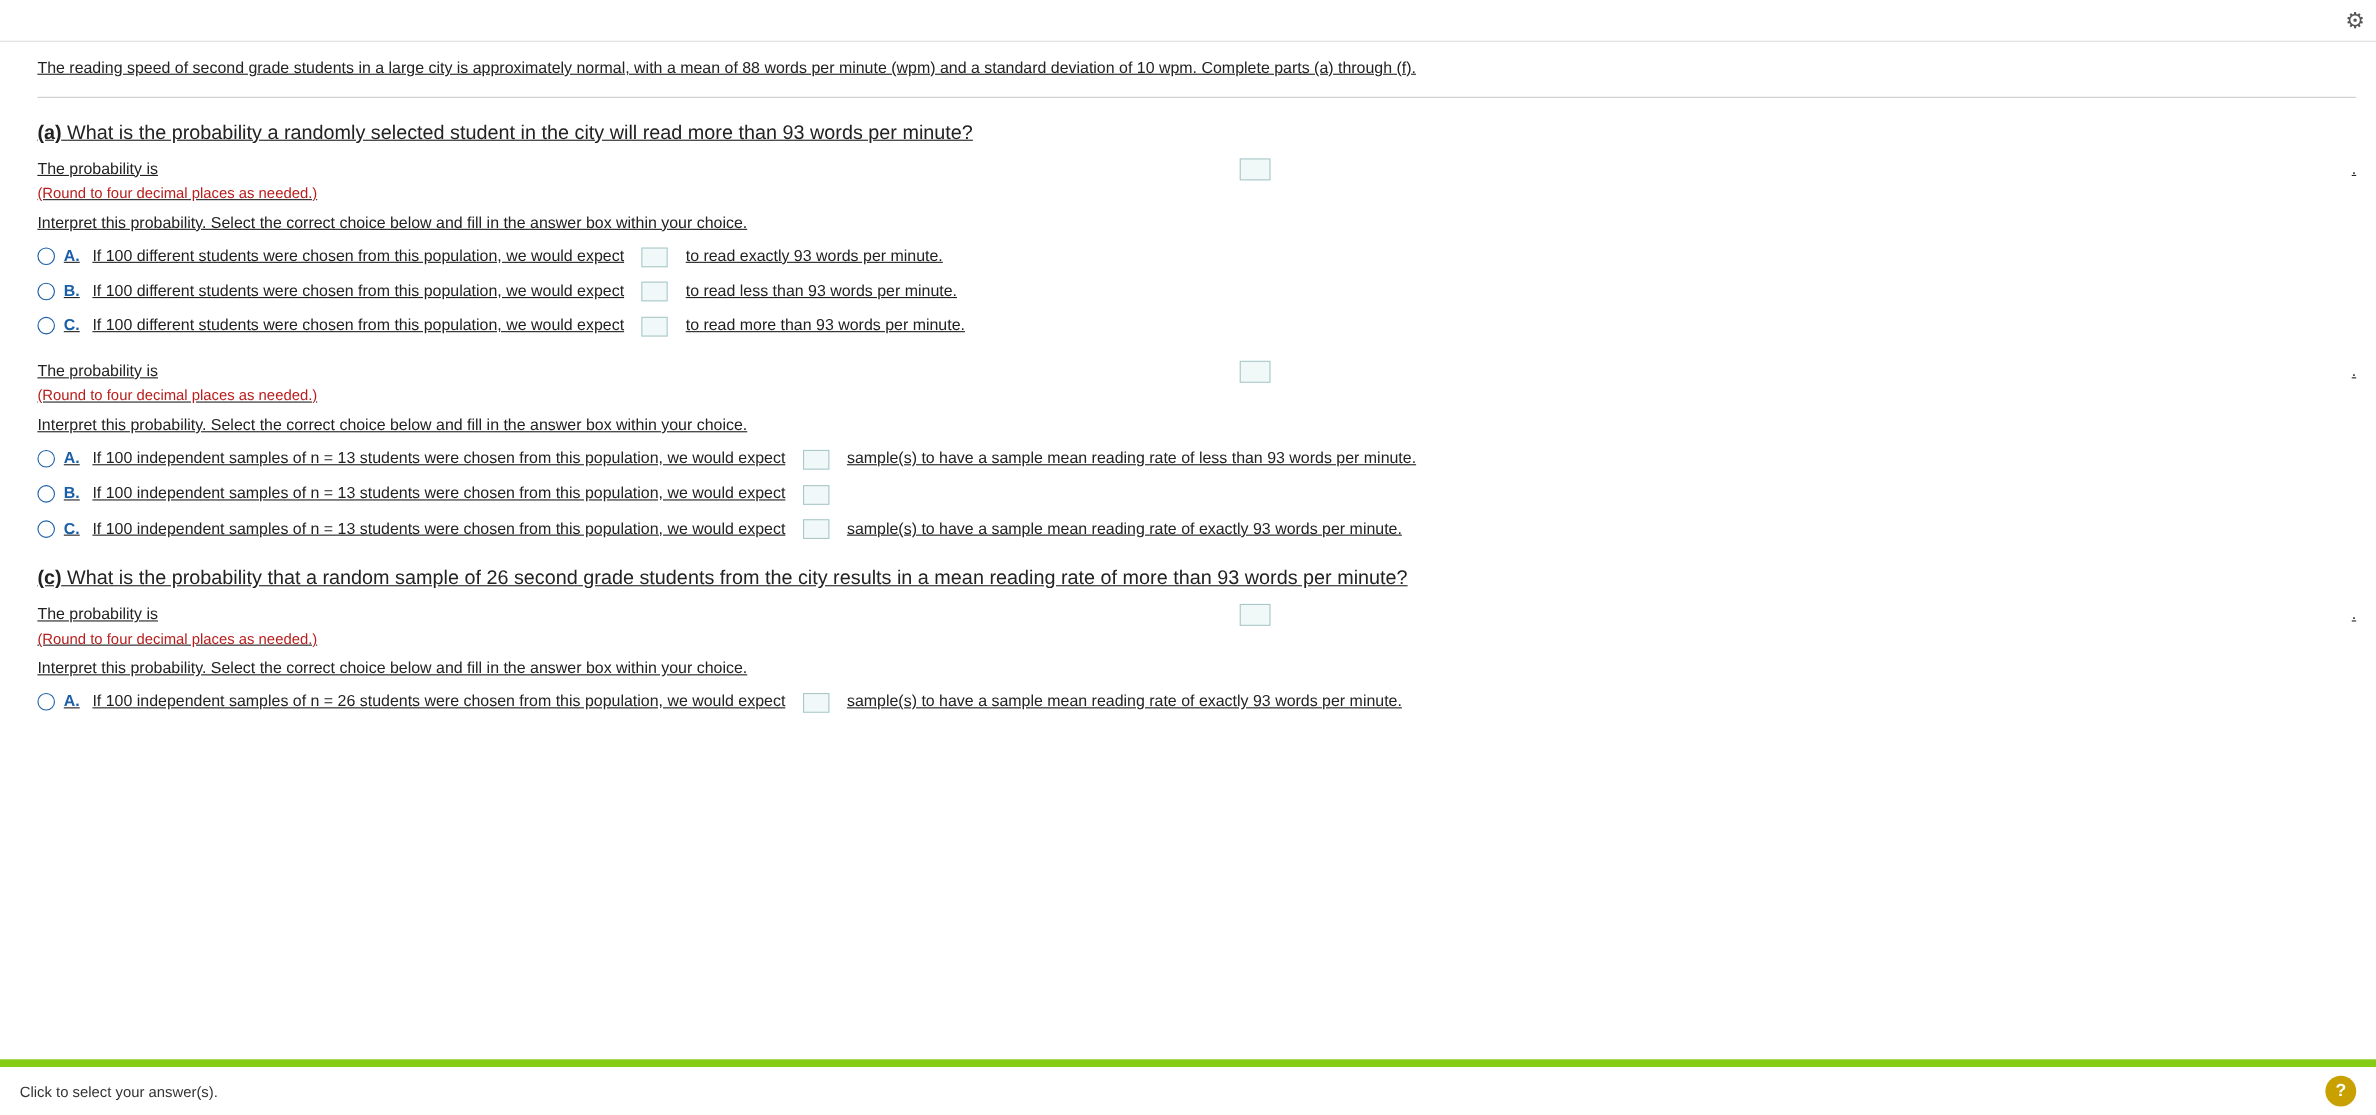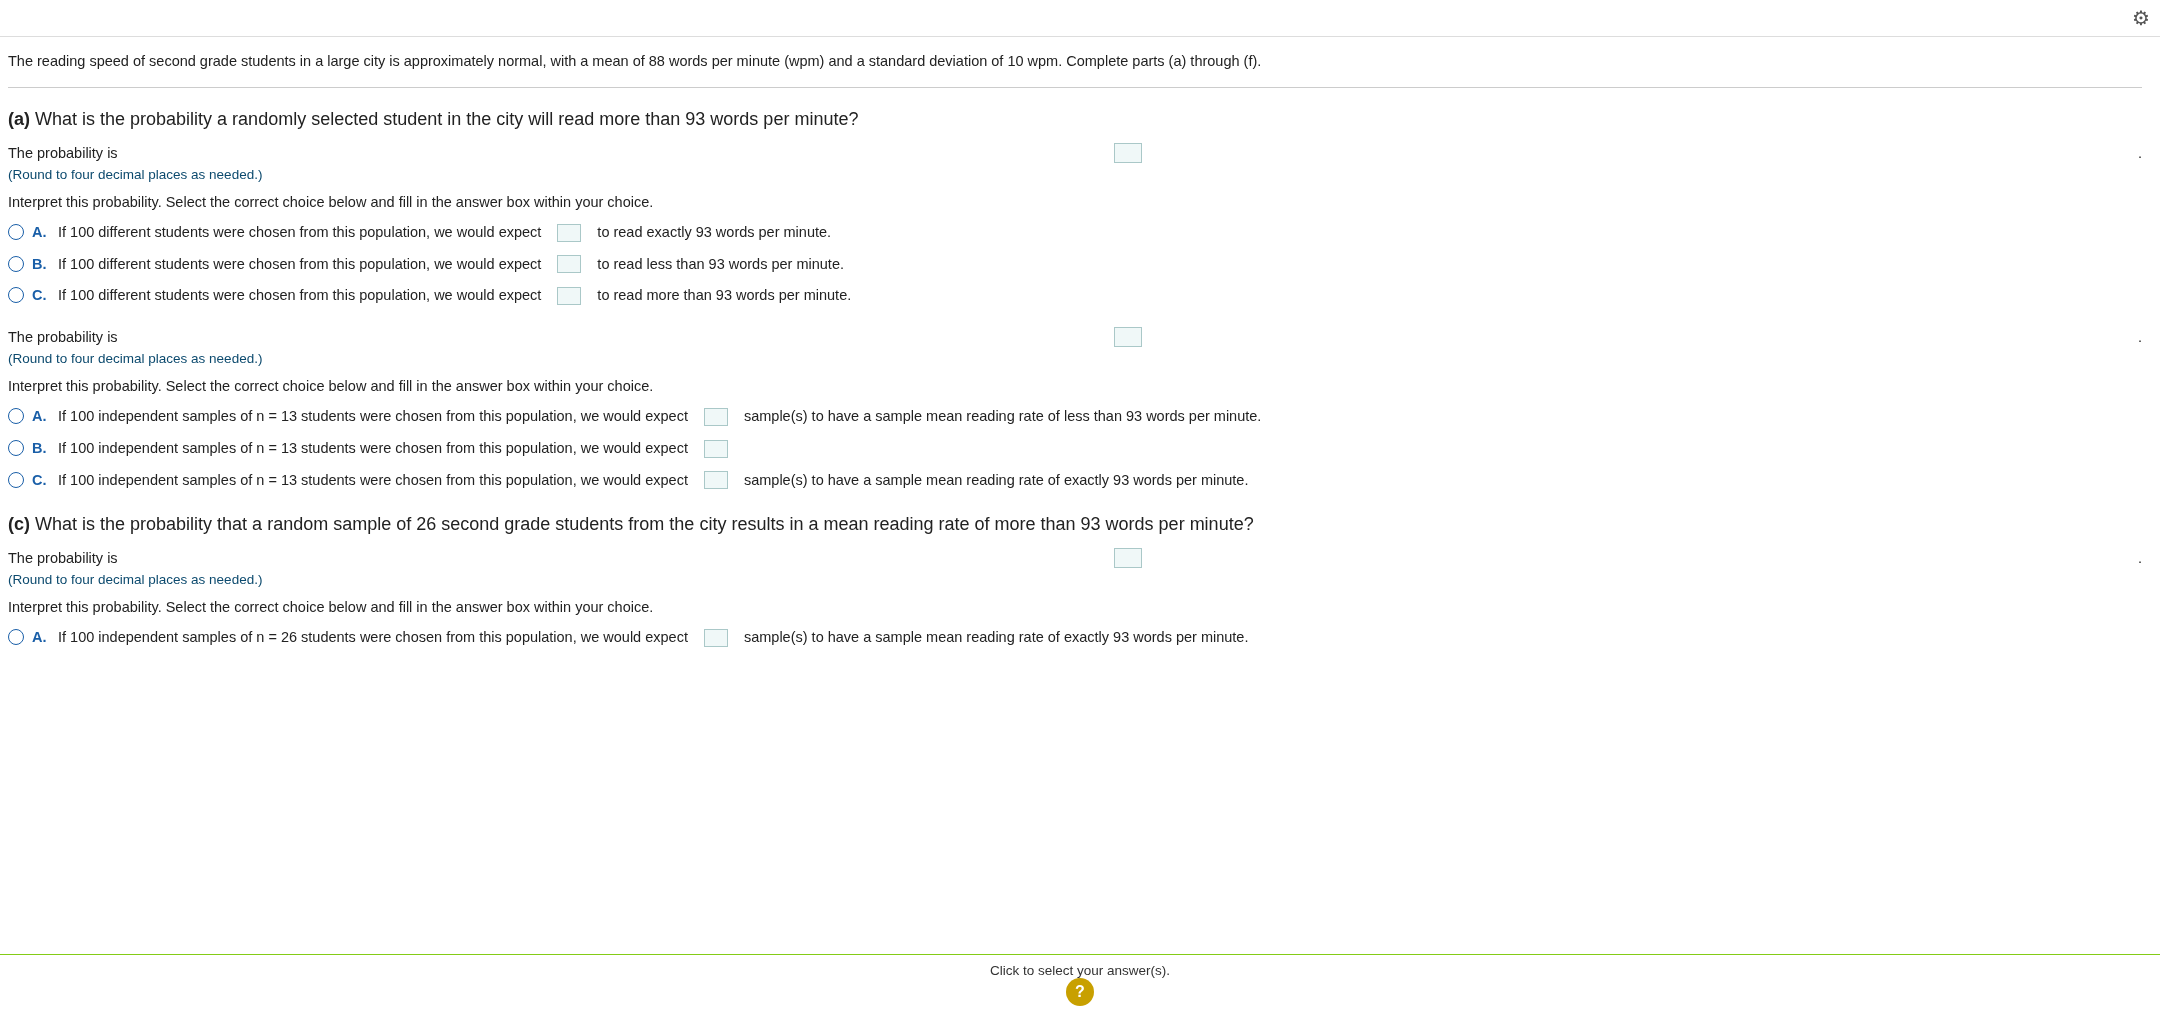--- a/index.html
+++ b/index.html
@@ -23,22 +23,23 @@
       border-bottom: 1px solid #ddd;
     }
     .gear-icon {
       font-size: 20px;
       color: #555;
       cursor: pointer;
     }
     .content-area {
       flex: 1;
       overflow-y: scroll;
-      padding: 14px 18px 10px 8px;
+      padding: 14px 18px 10px 34px;
       position: relative;
+      text-decoration: underline;
     }
     .intro-text {
       font-size: 14.5px;
       margin-bottom: 18px;
       line-height: 1.5;
       border-bottom: 1px solid #ccc;
       padding-bottom: 14px;
     }
     .part-block {
       margin-bottom: 20px;
@@ -61,21 +62,21 @@
     }
     .answer-box {
       display: inline-block;
       width: 28px;
       height: 20px;
       border: 1px solid #aac8c8;
       background: #f0f8f8;
       vertical-align: middle;
     }
     .round-note {
-      color: #0c4a6e;
+      color: #b91c1c;
       font-size: 13.5px;
       margin-bottom: 12px;
       cursor: pointer;
       text-decoration: none;
     }
     .interpret-text {
       font-size: 14.5px;
       margin-bottom: 12px;
     }
     .radio-options {
@@ -120,25 +121,24 @@
       height: 18px;
       border: 1px solid #aac8c8;
       background: #f0f8f8;
       vertical-align: middle;
       flex-shrink: 0;
     }
     .bottom-bar {
       padding: 8px 18px;
       font-size: 13.5px;
       color: #333;
-      border-top: 1px solid #84cc16;
+      border-top: 7px solid #84cc16;
       display: flex;
       align-items: center;
       justify-content: space-between;
-      flex-direction: column;
     }
     .help-btn {
       width: 28px;
       height: 28px;
       border-radius: 50%;
       background: #c8a000;
       color: #fff;
       font-weight: bold;
       font-size: 16px;
       display: flex;

